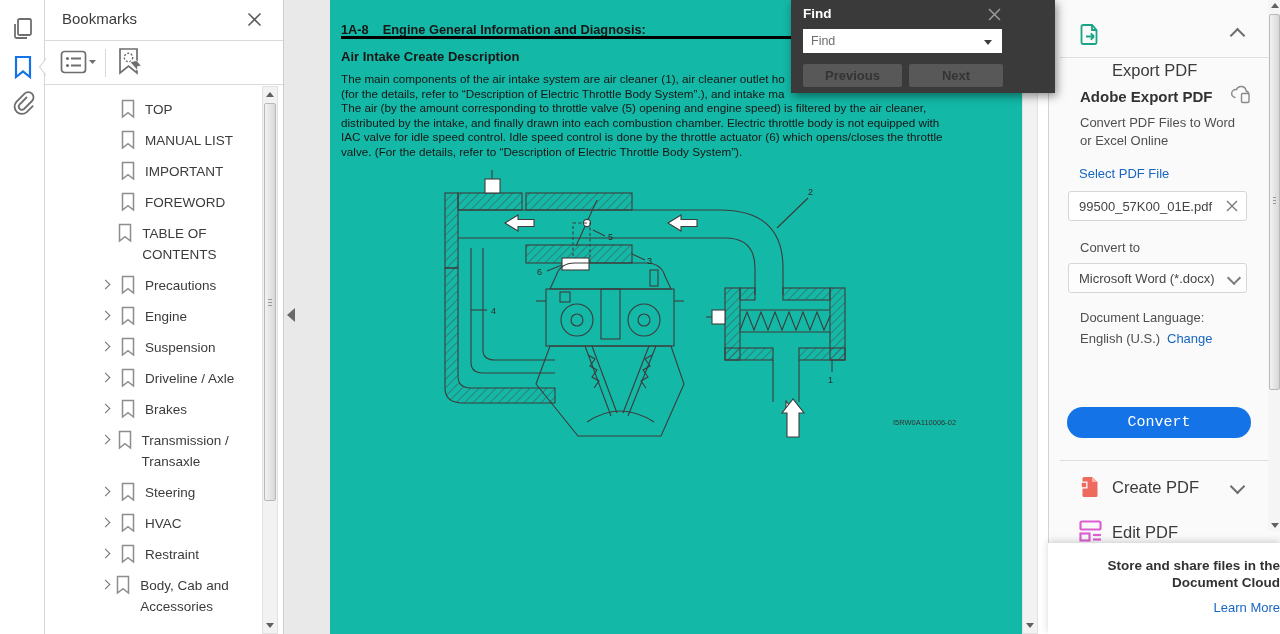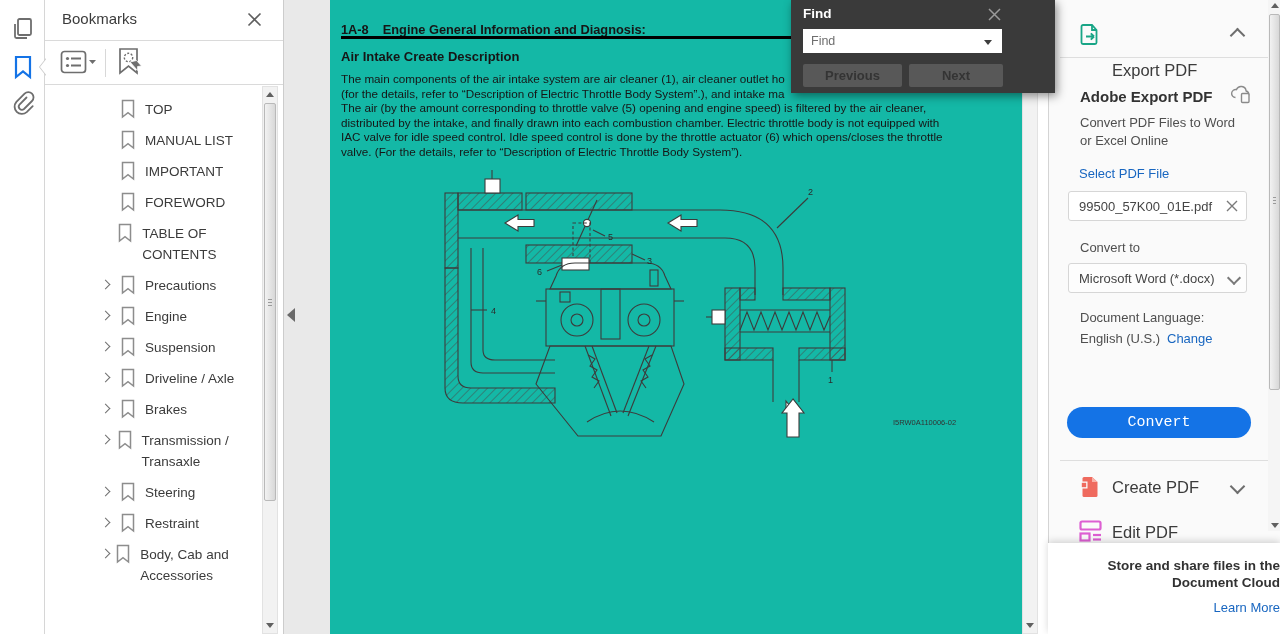--- a/index.html
+++ b/index.html
@@ -235,20 +235,29 @@
             </svg></span>
         <span class="bm-label">Steering</span>
       </div>
       <div class="bm-row">
         <span class="chev-box">
             <span class="chev"></span>
           </span>
         <span class="bm-glyph"><svg width="16" height="20" viewBox="0 0 16 20">
               <path d="M2.5 1.5 h11 v16.5 l-5.5 -4.4 -5.5 4.4 z" fill="none" stroke="#8d8d8d" stroke-width="1.5"></path>
             </svg></span>
+        <span class="bm-label">HVAC</span>
+      </div>
+      <div class="bm-row">
+        <span class="chev-box">
+            <span class="chev"></span>
+          </span>
+        <span class="bm-glyph"><svg width="16" height="20" viewBox="0 0 16 20">
+              <path d="M2.5 1.5 h11 v16.5 l-5.5 -4.4 -5.5 4.4 z" fill="none" stroke="#8d8d8d" stroke-width="1.5"></path>
+            </svg></span>
         <span class="bm-label">Restraint</span>
       </div>
       <div class="bm-row">
         <span class="chev-box">
             <span class="chev"></span>
           </span>
         <span class="bm-glyph"><svg width="16" height="20" viewBox="0 0 16 20">
               <path d="M2.5 1.5 h11 v16.5 l-5.5 -4.4 -5.5 4.4 z" fill="none" stroke="#8d8d8d" stroke-width="1.5"></path>
             </svg></span>
         <span class="bm-label">Body, Cab and Accessories</span>

